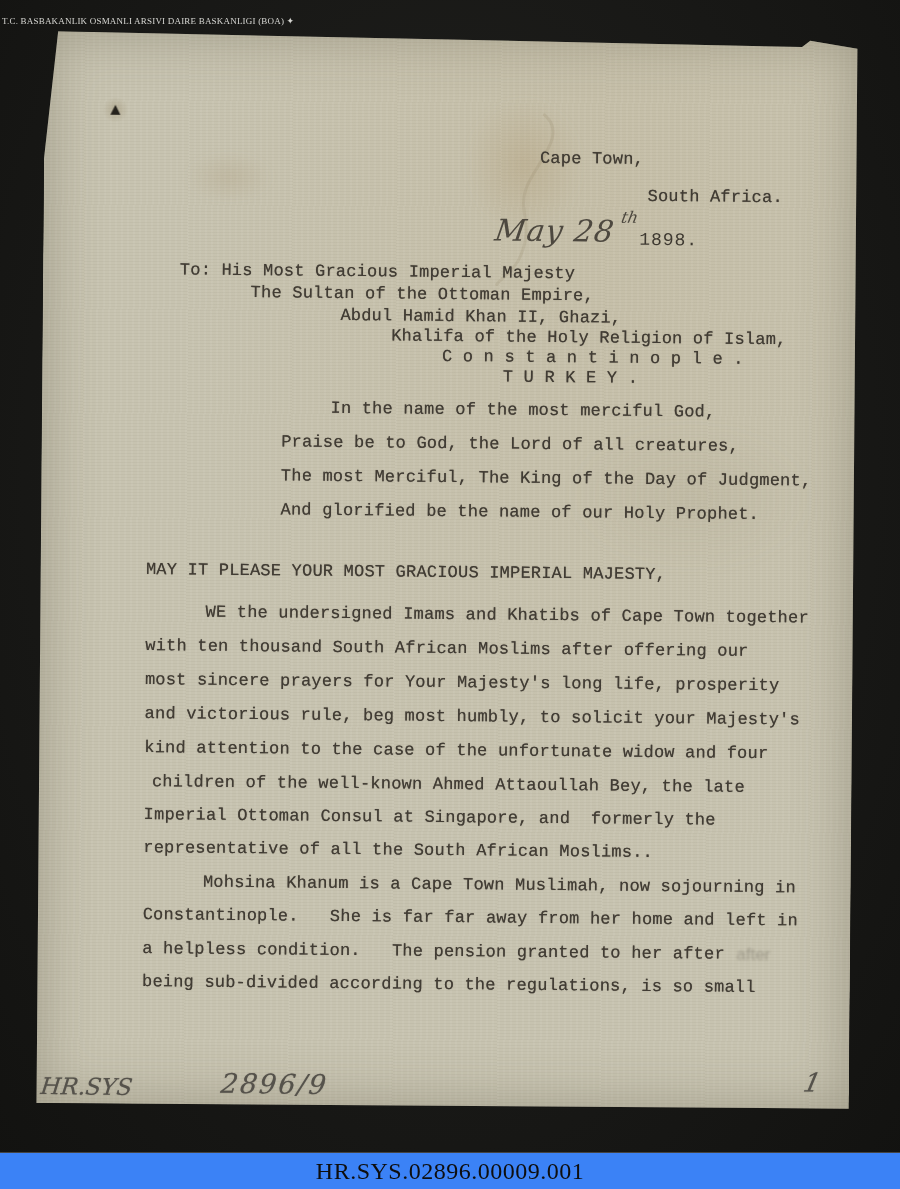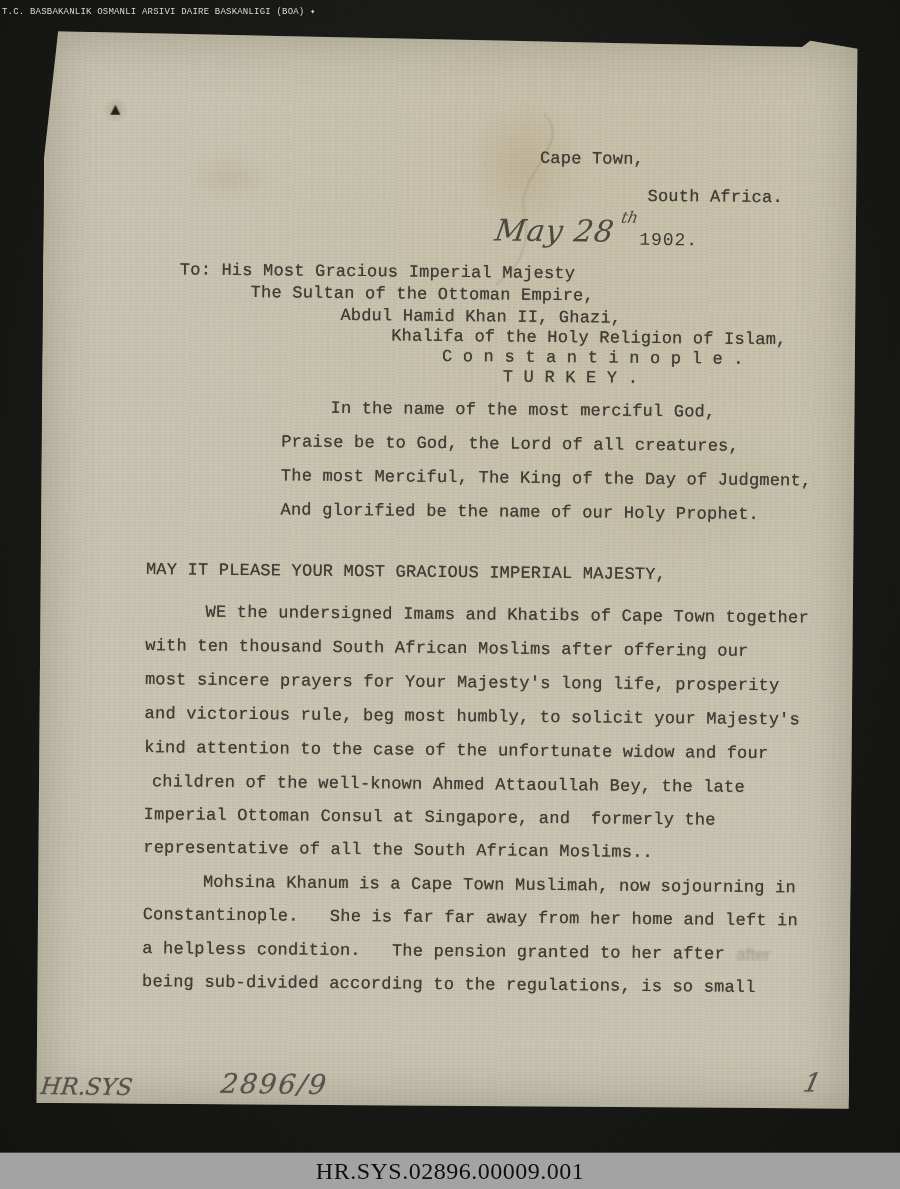--- a/index.html
+++ b/index.html
@@ -7,24 +7,24 @@
   body {
     position:relative;
     background:#191917;
     background-image: radial-gradient(ellipse at 50% 40%, #21211e 0%, #181816 60%, #121210 100%);
     font-family:"Liberation Sans", sans-serif;
     overflow:hidden;
   }
 
   
   .archive-header {
-    position:absolute; top:6px; left:2px;
+    position:absolute; top:16px; left:2px;
     font-size:9px; letter-spacing:0.2px;
     color:#d8d8d4;
-    font-family:Liberation Mono, monospace;
+    font-family:Liberation Serif, serif;
     white-space:pre;
   }
 
   
   .paper {
     position:absolute; left:40px; top:34px;
     width:814px; height:1074px;
     transform:rotate(0.55deg);
     transform-origin:50% 50%;
     background-color:#c7c3b0;
@@ -100,21 +100,21 @@
   .typed-year {
     position:absolute;
     font-family:"Liberation Mono", monospace;
     font-size:18px; color:#3e3931; letter-spacing:1px;
     white-space:pre;
   }
 
   
   .caption-strip {
     position:absolute; left:0; bottom:0; width:900px; height:37px;
-    background:#a3a3a3;
+    background:#3b82f6;
     border-top:1px solid #444;
     display:flex; align-items:center; justify-content:center;
   }
   .caption-text {
     font-family:"Liberation Serif", serif;
     font-size:24px; color:#0e0e0e; letter-spacing:0.5px;
   }
 </style>
 </head>
 <body>
@@ -132,21 +132,21 @@
   </svg>
 
   <div class="punch-halo"></div>
   <div class="punch-mark"></div>
 
   <div class="line" style="left:496px; top:114px;">Cape Town,</div>
   <div class="line" style="left:604px; top:151px;">South Africa.</div>
 
   <span class="handwriting hw-date" style="left:452px; top:178px;">May 28</span>
   <span class="handwriting hw-ordinal" style="left:578px; top:172px;">th</span>
-  <span class="typed-year" style="left:596px; top:194px;">1902.</span>
+  <span class="typed-year" style="left:596px; top:194px;">1898.</span>
 
   <div class="line" style="left:137px; top:229px;">To: His Most Gracious Imperial Majesty</div>
   <div class="line" style="left:208px; top:251px;">The Sultan of the Ottoman Empire,</div>
   <div class="line" style="left:298px; top:273px;">Abdul Hamid Khan II, Ghazi,</div>
   <div class="line" style="left:349px; top:293px;">Khalifa of the Holy Religion of Islam,</div>
   <div class="line" style="left:400px; top:313px;">C o n s t a n t i n o p l e .</div>
   <div class="line" style="left:461px; top:333px;">T U R K E Y .</div>
 
   <div class="line" style="left:289px; top:366px;">In the name of the most merciful God,</div>
   <div class="line" style="left:240px; top:400px;">Praise be to God, the Lord of all creatures,</div>

